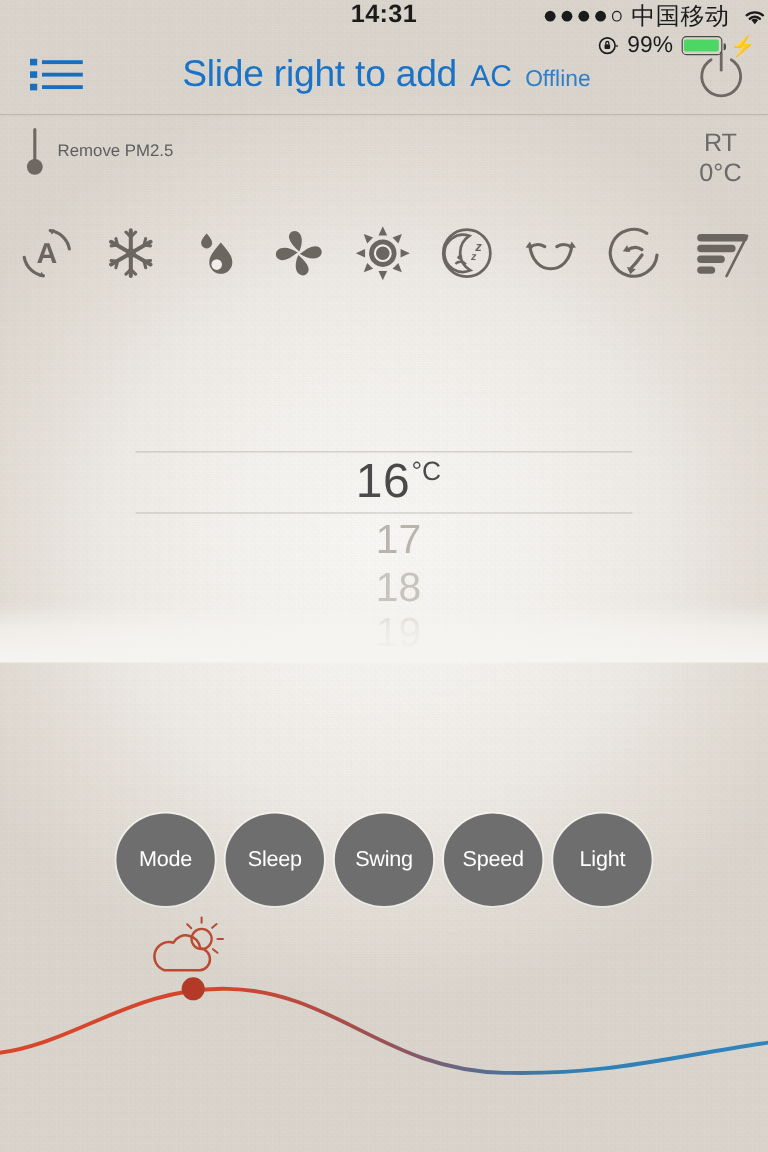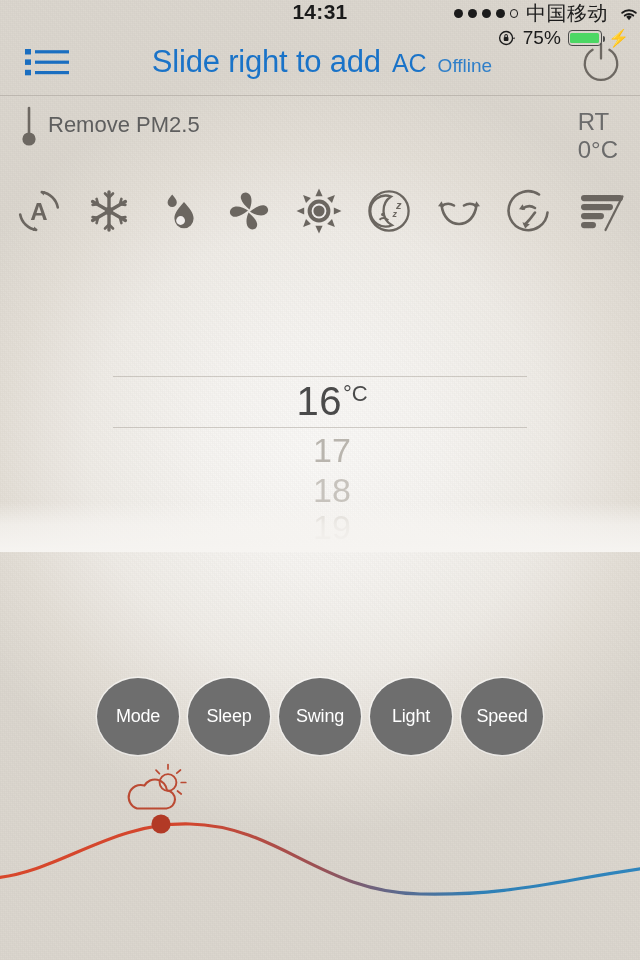--- a/index.html
+++ b/index.html
@@ -171,30 +171,31 @@
   }
   .pm-group {
     position: absolute;
     left: 18px; top: 4px;
     display: flex;
     align-items: center;
     gap: 8px;
   }
   .thermo-icon { width: 22px; height: 44px; display: block; }
   .pm-label {
-    font-size: 22px;
+    font-size: 14px;
     color: #5e5e5e;
     padding-bottom: 2px;
   }
   .rt-group {
     position: absolute;
     right: 22px; top: 8px;
+    text-align: center;
     line-height: 1.18;
     color: #6b6b6b;
-    font-size: 24px;
+    font-size: 21px;
   }
 
   
   .iconrow {
     position: absolute;
     top: 182px; left: 0; right: 0;
     height: 58px;
     display: flex;
     align-items: center;
     justify-content: center;
@@ -323,21 +324,21 @@
       </svg>
     </div>
     <div class="sb-center">14:31</div>
     <div class="sb-right">
       <svg class="lock-icon" viewBox="0 0 20 20">
         <circle cx="9" cy="10" r="7.2" fill="none" stroke="#1b1b1b" stroke-width="1.5"></circle>
         <rect x="6.4" y="8.8" width="5.2" height="4.4" rx="1" fill="#1b1b1b"></rect>
         <path d="M7.6 8.8V7.6a1.4 1.4 0 0 1 2.8 0v1.2" fill="none" stroke="#1b1b1b" stroke-width="1.2"></path>
         <path d="M16.3 10.4l2.2-1.1v2.2z" fill="#1b1b1b"></path>
       </svg>
-      <span class="sb-batterypct">75%</span>
+      <span class="sb-batterypct">99%</span>
       <div class="battery">
         <div class="battery-fill" id="battery-fill" style="width: 99%; background: rgb(76, 215, 100);"></div>
       </div>
       <span class="bolt">⚡</span>
     </div>
   </div>
 
   <div class="titlebar">
     <svg class="menu-icon" viewBox="0 0 48 36">
       <rect x="1" y="5" width="6" height="5.5" fill="#1a6ec0"></rect>
@@ -478,22 +479,22 @@
     <div class="picker-next pn3">
       <span class="n">19</span>
     </div>
     <div class="picker-fade"></div>
   </div>
 
   <div class="btnrow">
     <div class="circle-btn">Mode</div>
     <div class="circle-btn">Sleep</div>
     <div class="circle-btn">Swing</div>
+    <div class="circle-btn">Speed</div>
     <div class="circle-btn">Light</div>
-    <div class="circle-btn">Speed</div>
   </div>
 
   <div class="curvewrap">
     <svg class="curve-svg" viewBox="0 0 640 200">
       <defs>
         <linearGradient id="tempgrad" x1="0" y1="0" x2="1" y2="0">
           <stop offset="0%" stop-color="#d8472b"></stop>
           <stop offset="30%" stop-color="#d2462e"></stop>
           <stop offset="50%" stop-color="#9a5155"></stop>
           <stop offset="62%" stop-color="#5c6a8e"></stop>

